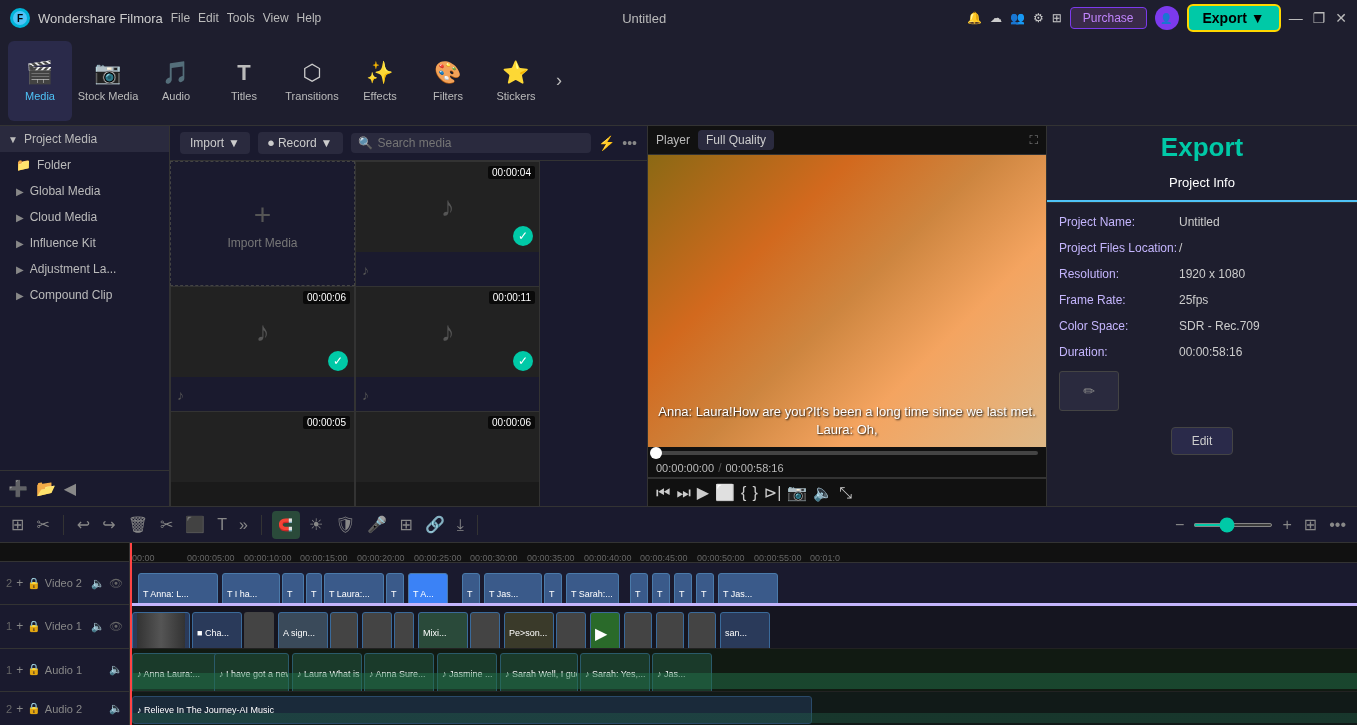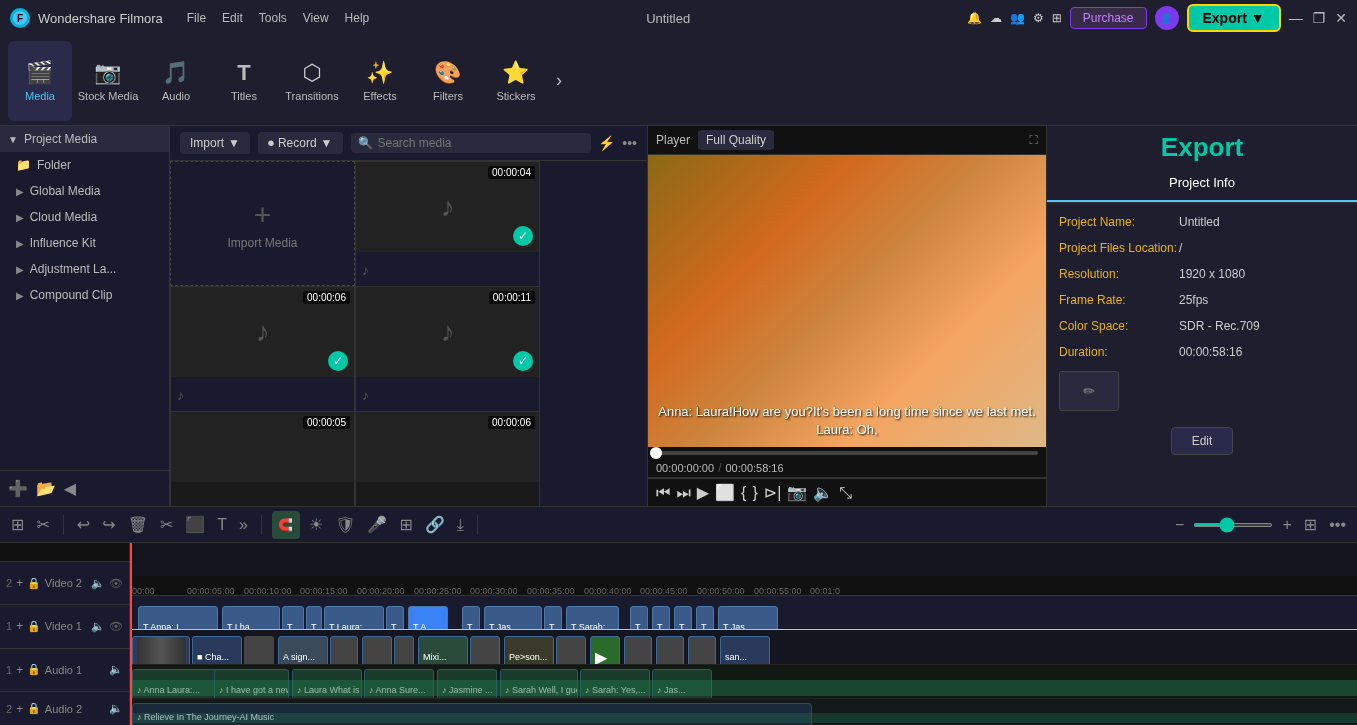--- a/index.html
+++ b/index.html
@@ -3,21 +3,21 @@
   <meta charset="utf-8">
   <style>
     * { box-sizing: border-box; margin: 0; padding: 0; }
     body { background: #1a1a2e; color: #ccc; font-family: 'Segoe UI', Arial, sans-serif; font-size: 12px; overflow: hidden; width: 1357px; height: 725px; }
 
     
     #titlebar { display: flex; align-items: center; background: #1e1e2e; height: 36px; padding: 0 10px; justify-content: space-between; }
     #titlebar .left { display: flex; align-items: center; gap: 8px; }
     #titlebar .logo { width: 20px; height: 20px; background: #00b4d8; border-radius: 50%; display: flex; align-items: center; justify-content: center; font-size: 10px; color: #fff; }
     #titlebar .app-name { color: #ccc; font-size: 13px; }
-    #titlebar .menu { display: flex; gap: 16px; margin-left: 16px; }
+    #titlebar .menu { display: flex; gap: 8px; }
     #titlebar .menu span { color: #bbb; cursor: pointer; font-size: 12px; }
     #titlebar .center { color: #bbb; font-size: 13px; }
     #titlebar .right { display: flex; align-items: center; gap: 8px; }
     .purchase-btn { background: #3a2a4a; color: #c084fc; border: 1px solid #7c3aed; border-radius: 4px; padding: 3px 12px; font-size: 12px; cursor: pointer; }
     .avatar { width: 24px; height: 24px; border-radius: 50%; background: #7c3aed; display: flex; align-items: center; justify-content: center; color: #fff; font-size: 10px; }
     .export-btn { background: #00c9a7; color: #000; border: 2px solid #ffd700; border-radius: 6px; padding: 4px 14px; font-size: 14px; font-weight: bold; cursor: pointer; display: flex; align-items: center; gap: 4px; }
     .win-controls { display: flex; gap: 10px; }
     .win-controls span { color: #bbb; cursor: pointer; font-size: 14px; }
 
     
@@ -77,21 +77,21 @@
     .time-display { color: #bbb; font-size: 11px; white-space: nowrap; }
     .ctrl-btn { color: #ccc; cursor: pointer; font-size: 16px; }
 
     
     #right-panel { width: 310px; background: #1e1e2e; display: flex; flex-direction: column; }
     .info-tab { display: flex; border-bottom: 1px solid #333; }
     .info-tab-item { flex: 1; text-align: center; padding: 10px 4px; cursor: pointer; font-size: 13px; color: #888; border-bottom: 2px solid transparent; }
     .info-tab-item.active { color: #fff; border-bottom: 2px solid #4fc3f7; }
     .info-content { padding: 12px; flex: 1; overflow-y: auto; }
     .info-row { display: flex; margin-bottom: 12px; }
-    .info-label { color: #eab308; font-size: 12px; width: 120px; flex-shrink: 0; }
+    .info-label { color: #c4b5fd; font-size: 12px; width: 120px; flex-shrink: 0; }
     .info-value { color: #ccc; font-size: 12px; }
     .thumbnail-area { display: flex; align-items: center; gap: 8px; margin-top: 8px; }
     .thumbnail-box { width: 60px; height: 40px; background: #2a2a3e; border: 1px solid #444; border-radius: 3px; display: flex; align-items: center; justify-content: center; cursor: pointer; }
     .edit-btn { background: #2a2a4a; color: #ccc; border: 1px solid #444; border-radius: 4px; padding: 6px 20px; cursor: pointer; font-size: 12px; margin: 0 auto; display: block; }
     .new-badge { background: #ff6b6b; color: #fff; font-size: 9px; padding: 1px 4px; border-radius: 2px; margin-left: 4px; }
 
     
     #timeline { height: 220px; background: #151520; border-top: 1px solid #333; display: flex; flex-direction: column; }
     .timeline-toolbar { display: flex; align-items: center; height: 36px; background: #1a1a2e; border-bottom: 1px solid #333; padding: 0 8px; gap: 6px; }
     .tl-btn { color: #888; cursor: pointer; font-size: 16px; padding: 3px; }
@@ -459,40 +459,40 @@
         <span style="color:#666;font-size:11px;">2</span>
         <span style="font-size:12px;">+</span>
         <span style="font-size:11px;color:#666;">🔒</span>
         <span class="track-name">Audio 2</span>
         <span style="font-size:11px;color:#666;">🔈</span>
       </div>
     </div>
 
     <div class="timeline-tracks-right">
 
-      <div class="timeline-ruler-right" style="position:relative;overflow:hidden;flex-shrink:0;margin-top:33px;">
+      <div class="timeline-ruler-right" style="position:relative;overflow:hidden;flex-shrink:0;">
         <div style="display:flex;height:20px;align-items:flex-end;position:relative;">
           <span style="position:absolute;left:2px;font-size:9px;color:#666;">00:00</span>
           <span style="position:absolute;left:57px;font-size:9px;color:#666;">00:00:05:00</span>
           <span style="position:absolute;left:114px;font-size:9px;color:#666;">00:00:10:00</span>
           <span style="position:absolute;left:170px;font-size:9px;color:#666;">00:00:15:00</span>
           <span style="position:absolute;left:227px;font-size:9px;color:#666;">00:00:20:00</span>
           <span style="position:absolute;left:284px;font-size:9px;color:#666;">00:00:25:00</span>
           <span style="position:absolute;left:340px;font-size:9px;color:#666;">00:00:30:00</span>
           <span style="position:absolute;left:397px;font-size:9px;color:#666;">00:00:35:00</span>
           <span style="position:absolute;left:454px;font-size:9px;color:#666;">00:00:40:00</span>
           <span style="position:absolute;left:510px;font-size:9px;color:#666;">00:00:45:00</span>
           <span style="position:absolute;left:567px;font-size:9px;color:#666;">00:00:50:00</span>
           <span style="position:absolute;left:624px;font-size:9px;color:#666;">00:00:55:00</span>
           <span style="position:absolute;left:680px;font-size:9px;color:#666;">00:01:0</span>
         </div>
         <div class="playhead" style="position:absolute;top:0;bottom:0;left:0;width:2px;background:#ff4444;z-index:10;"></div>
       </div>
 
-      <div class="track-row tall" style="height:46px;position:relative;overflow:hidden;border-bottom:1px solid #c4b5fd;">
+      <div class="track-row tall" style="height:46px;position:relative;overflow:hidden;border-bottom:3px solid #c4b5fd;">
         <div style="position:absolute;top:0;bottom:0;left:0;right:0;background:#1a1a2e;"></div>
 
         <div style="position:absolute;top:8px;left:0;right:0;height:28px;display:flex;gap:1px;">
           <div class="track-clip video2" style="width:80px;left:8px;position:absolute;background:#3a5a8a;">
               <span>T Anna: L...</span>
             </div>
           <div class="track-clip video2" style="width:58px;left:92px;position:absolute;background:#3a5a8a;">
               <span>T I ha...</span>
             </div>
           <div class="track-clip video2" style="width:22px;left:152px;position:absolute;background:#3a5a8a;">

